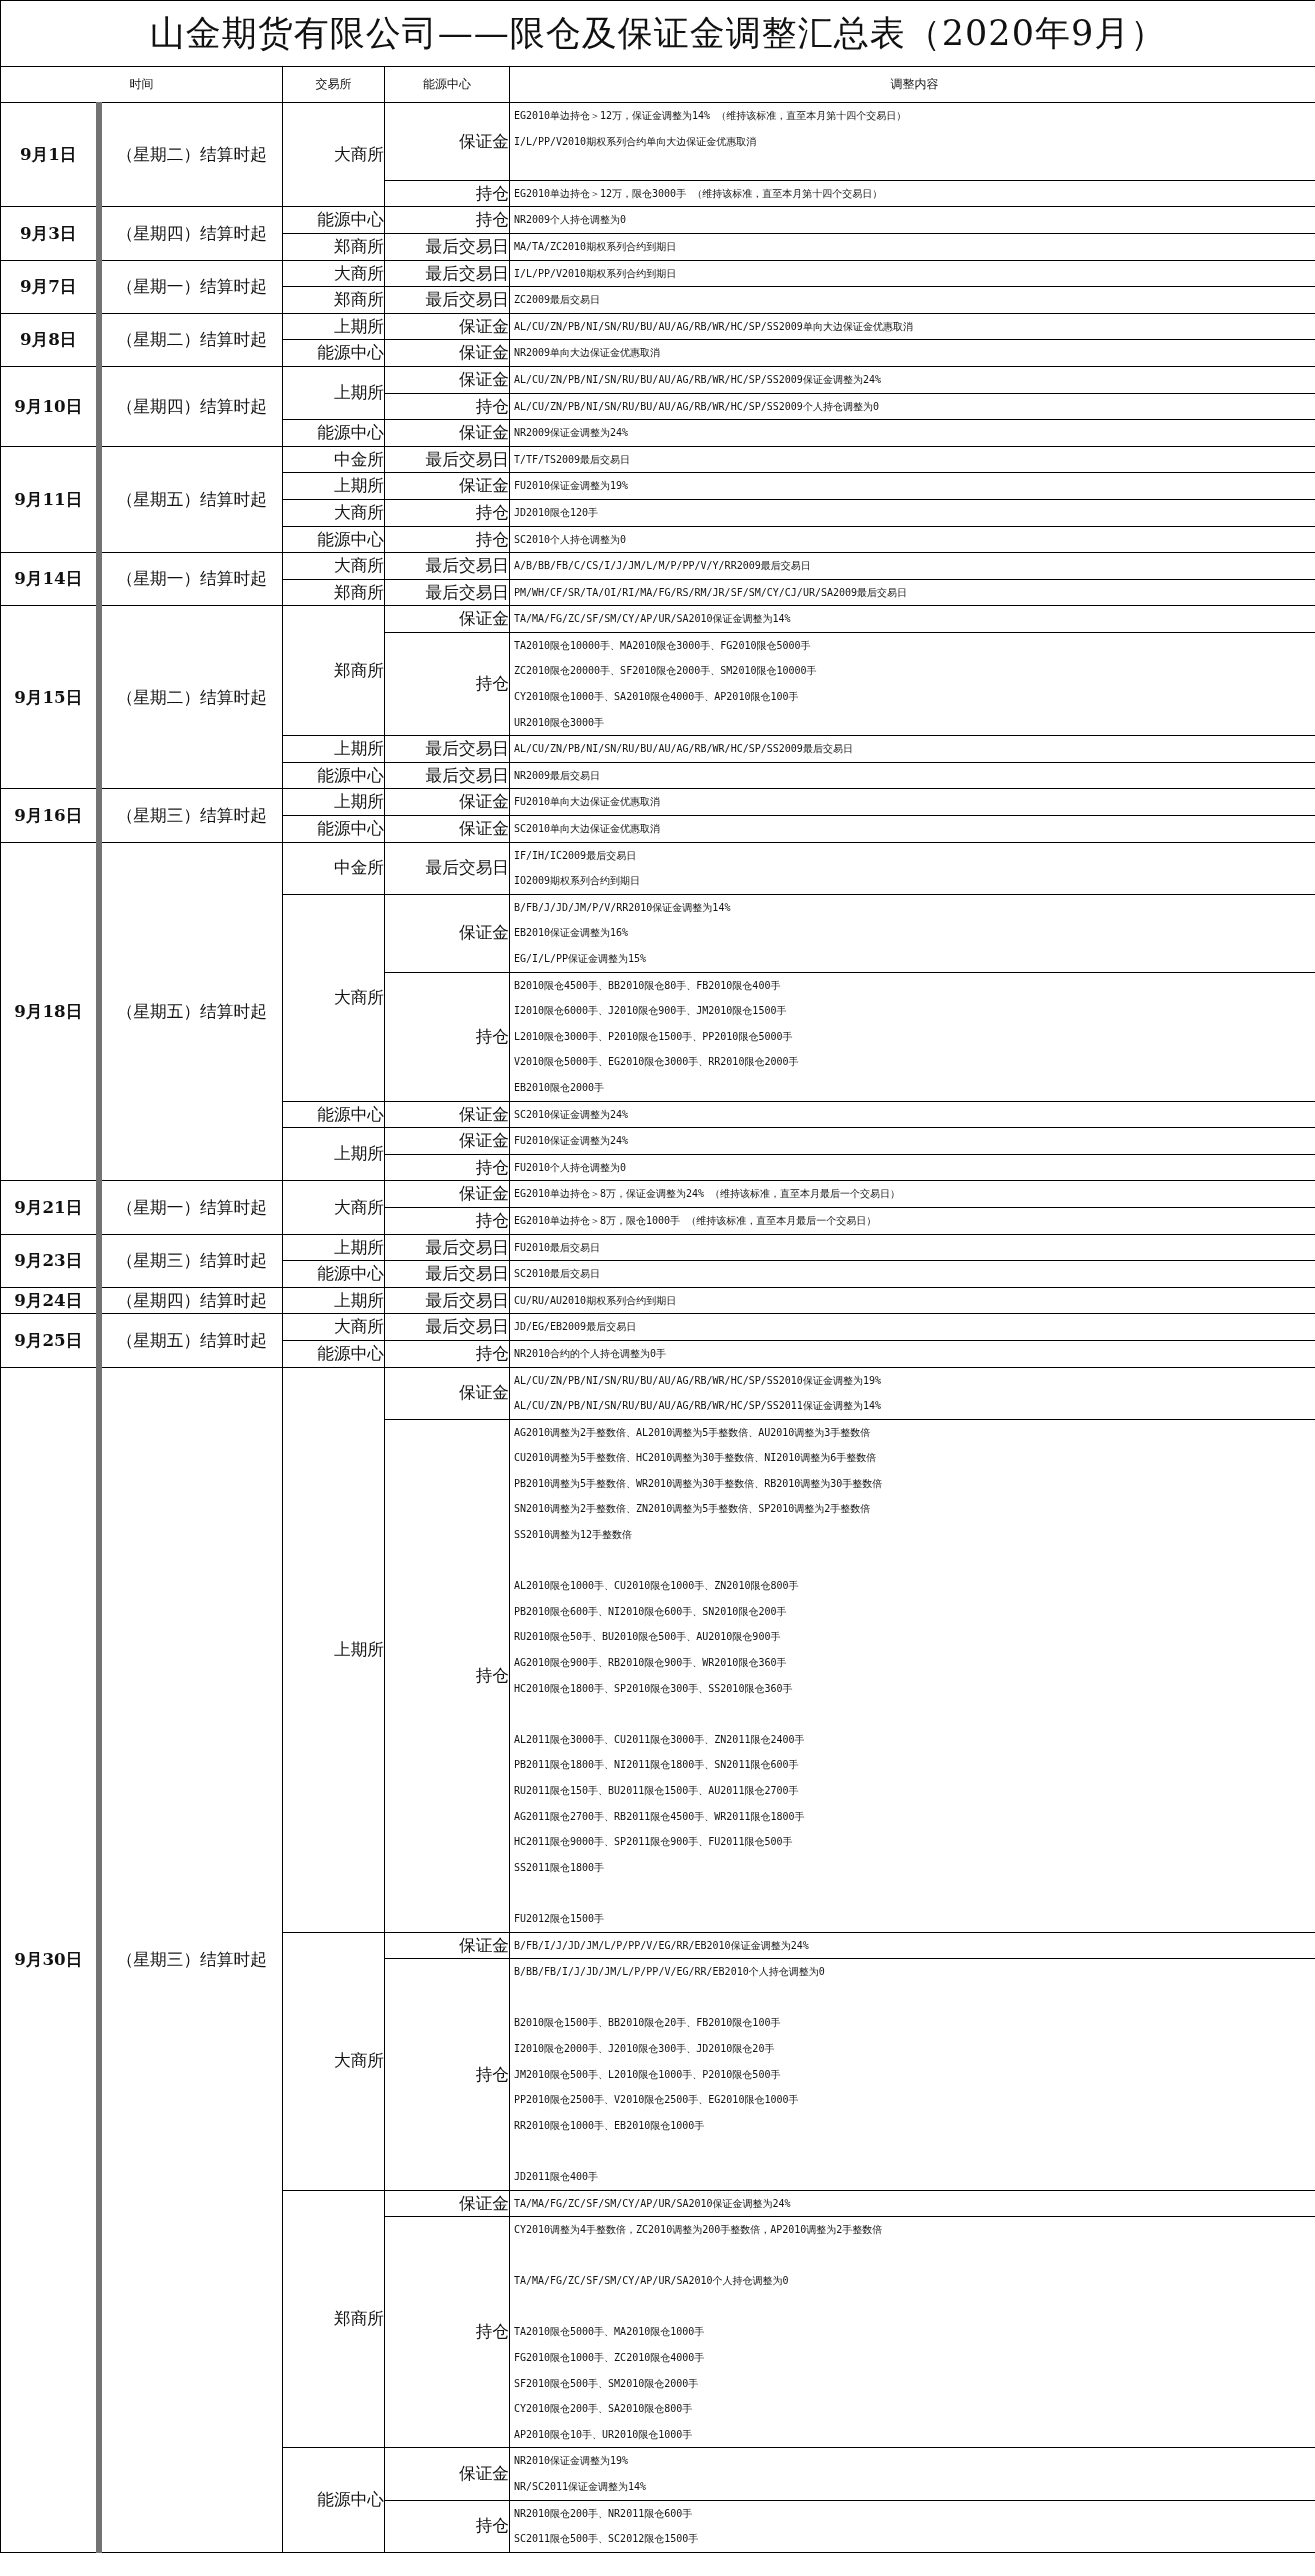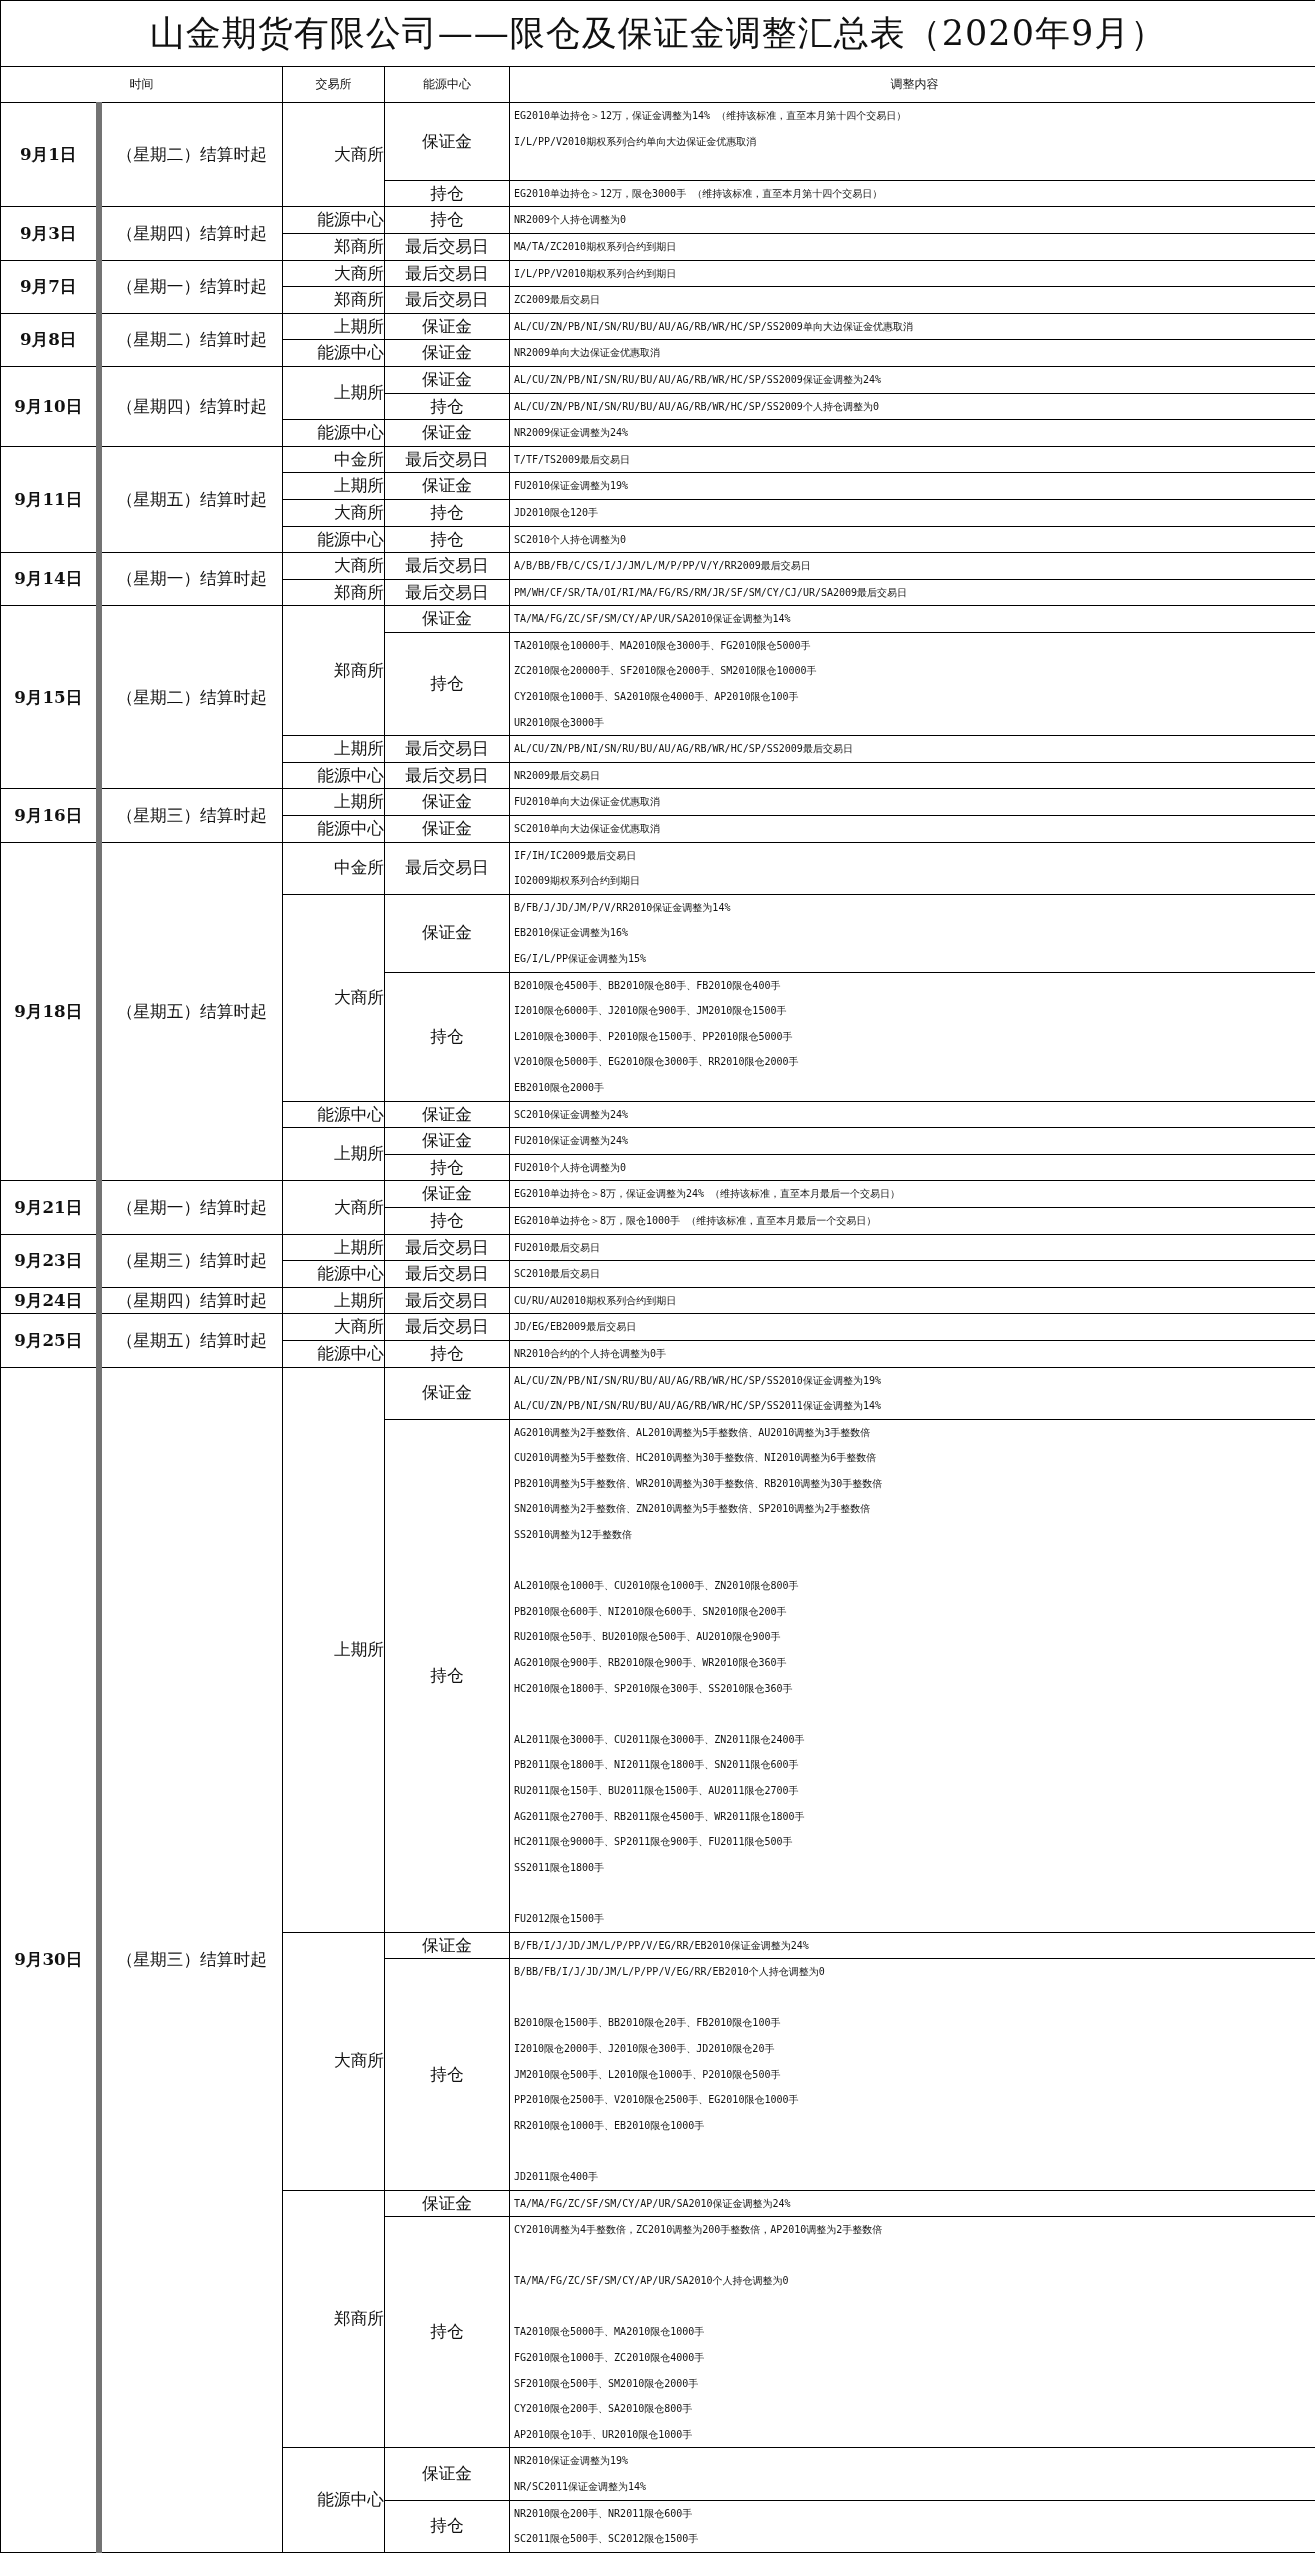--- a/index.html
+++ b/index.html
@@ -5,21 +5,21 @@
   html,body{margin:0;padding:0;background:#fff;}
   body{width:1316px;font-family:"DejaVu Serif","Liberation Serif",serif;color:#111;}
   table{border-collapse:collapse;width:1316px;table-layout:fixed;}
   td,th{border:1.5px solid #000;padding:0;font-weight:normal;font-size:16.7px;line-height:25.6px;vertical-align:middle;}
   .title{height:65px;text-align:center;font-size:35px;line-height:65px;letter-spacing:1px;}
   .hdr th{height:35px;font-size:12px;}
   .hdr th.content{text-align:center;padding-left:3.9px;}
   td.date{text-align:center;border-right:1px solid #ccc;font-weight:bold;}
   td.week{text-align:center;border-left:6px solid #737373;}
   td.exch{text-align:right;}
-  td.item{text-align:center;}
+  td.item{text-align:right;}
   td.content{padding-left:3.9px;font-family:"DejaVu Sans Mono","Liberation Mono",monospace;font-size:10px;line-height:25.6px;}
   .line{display:block;white-space:pre;min-height:25.6px;}
   .blank{min-height:25.6px;}
 </style>
 </head>
 <body>
 
 <table>
   <colgroup>
     <col style="width:98px">

